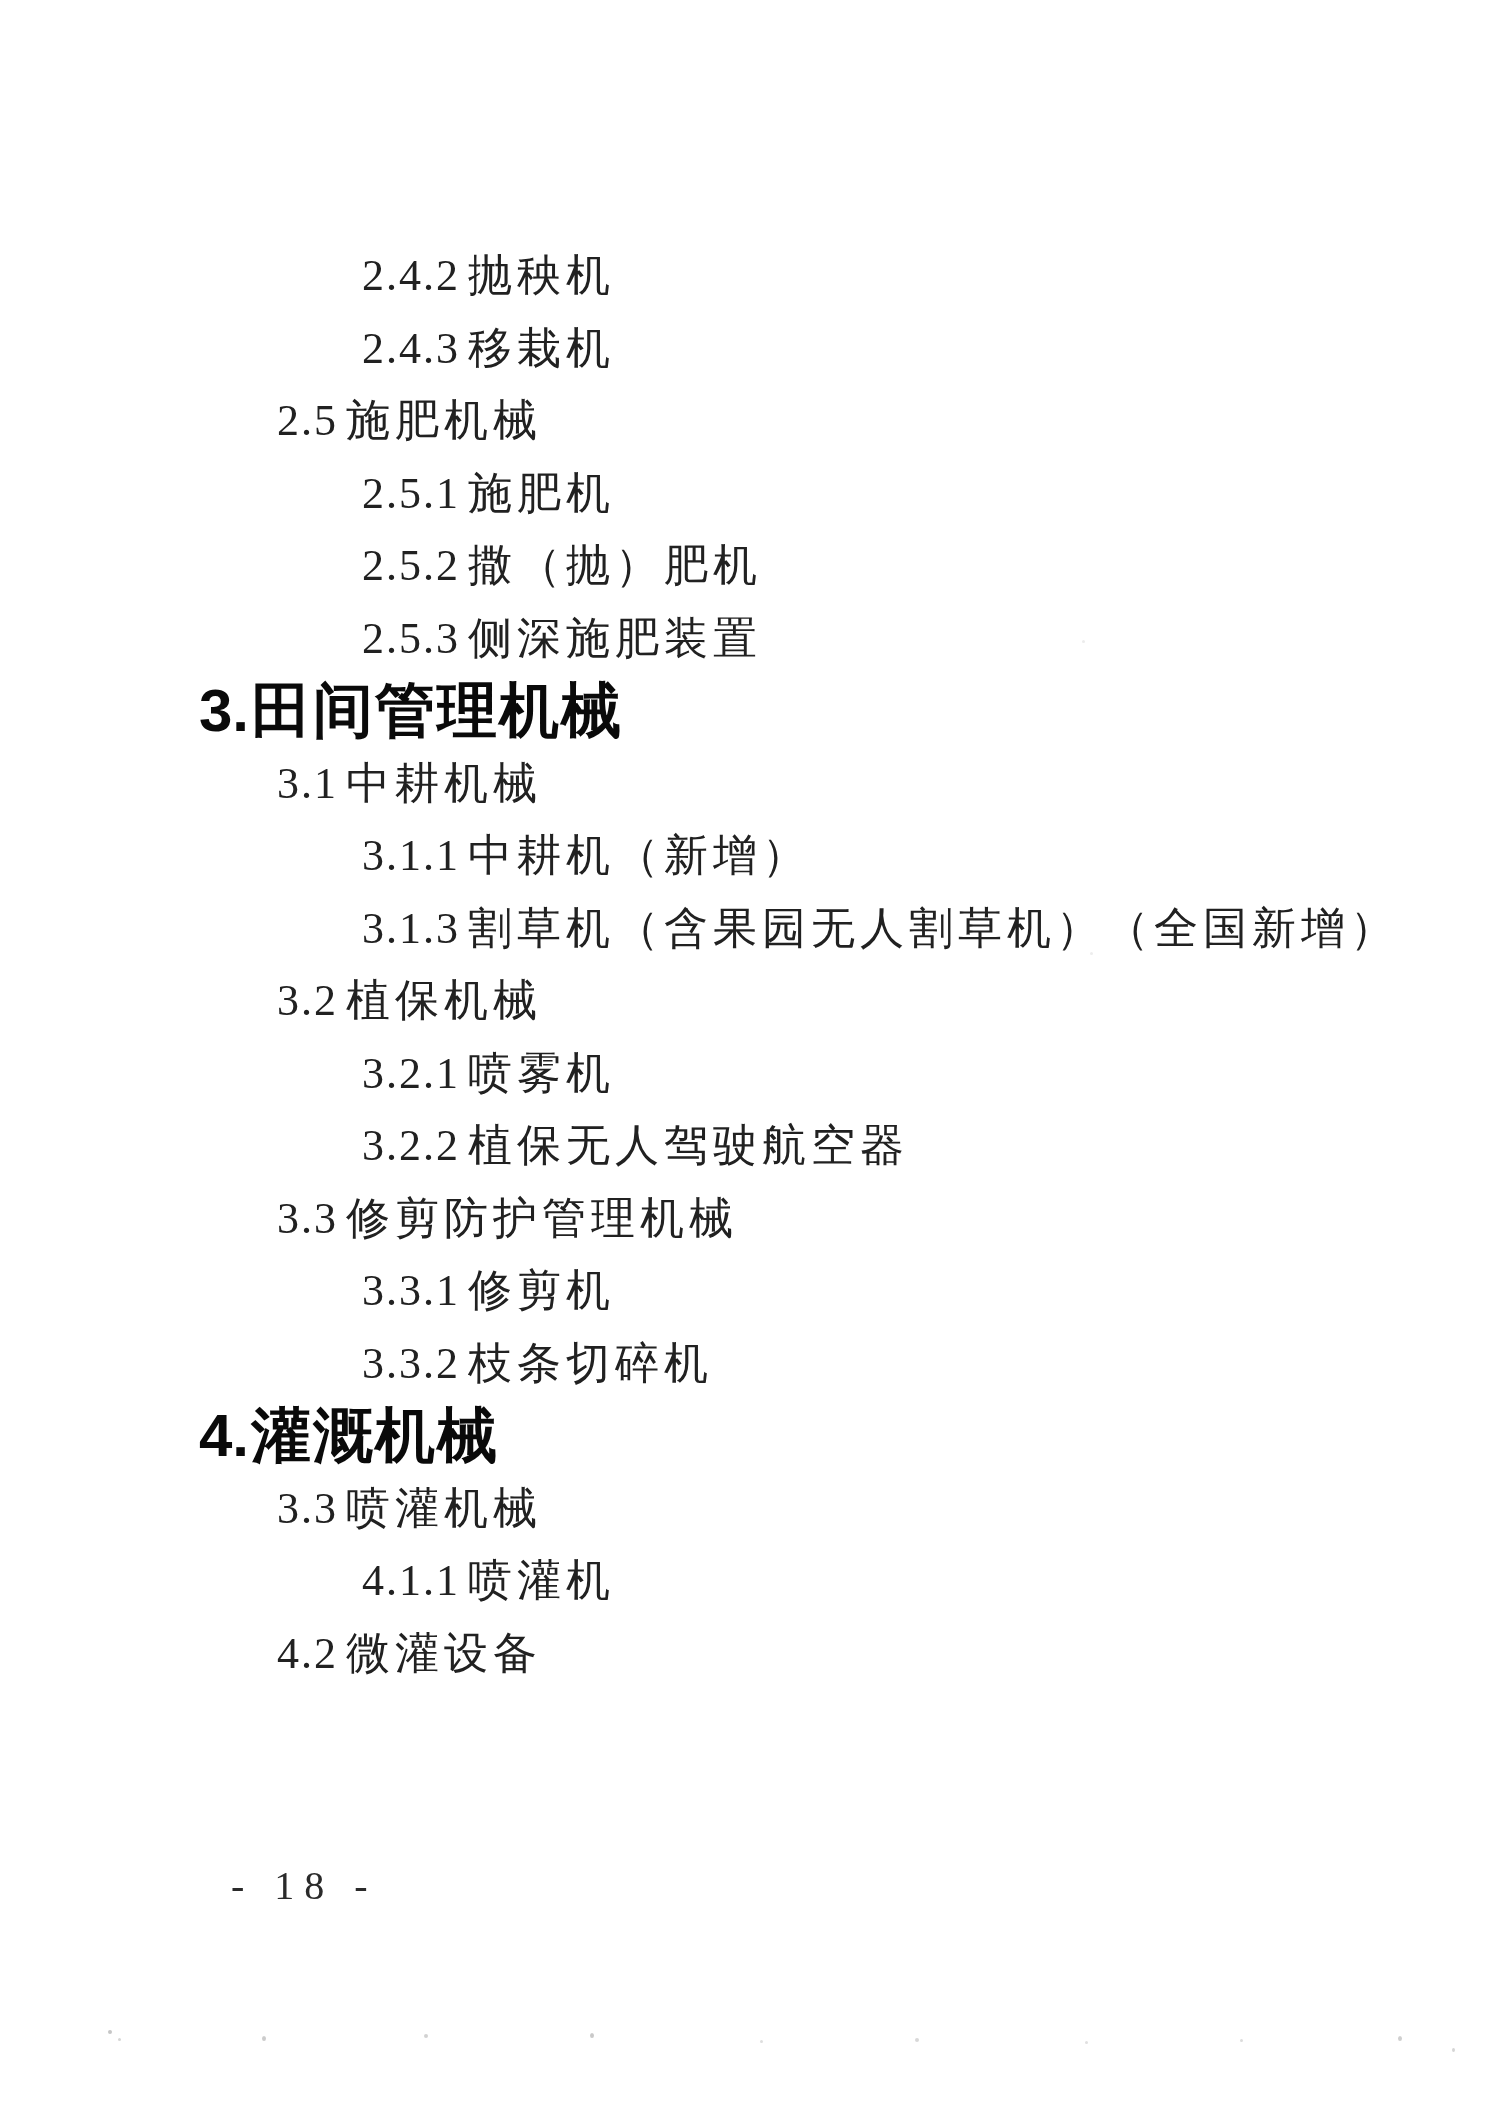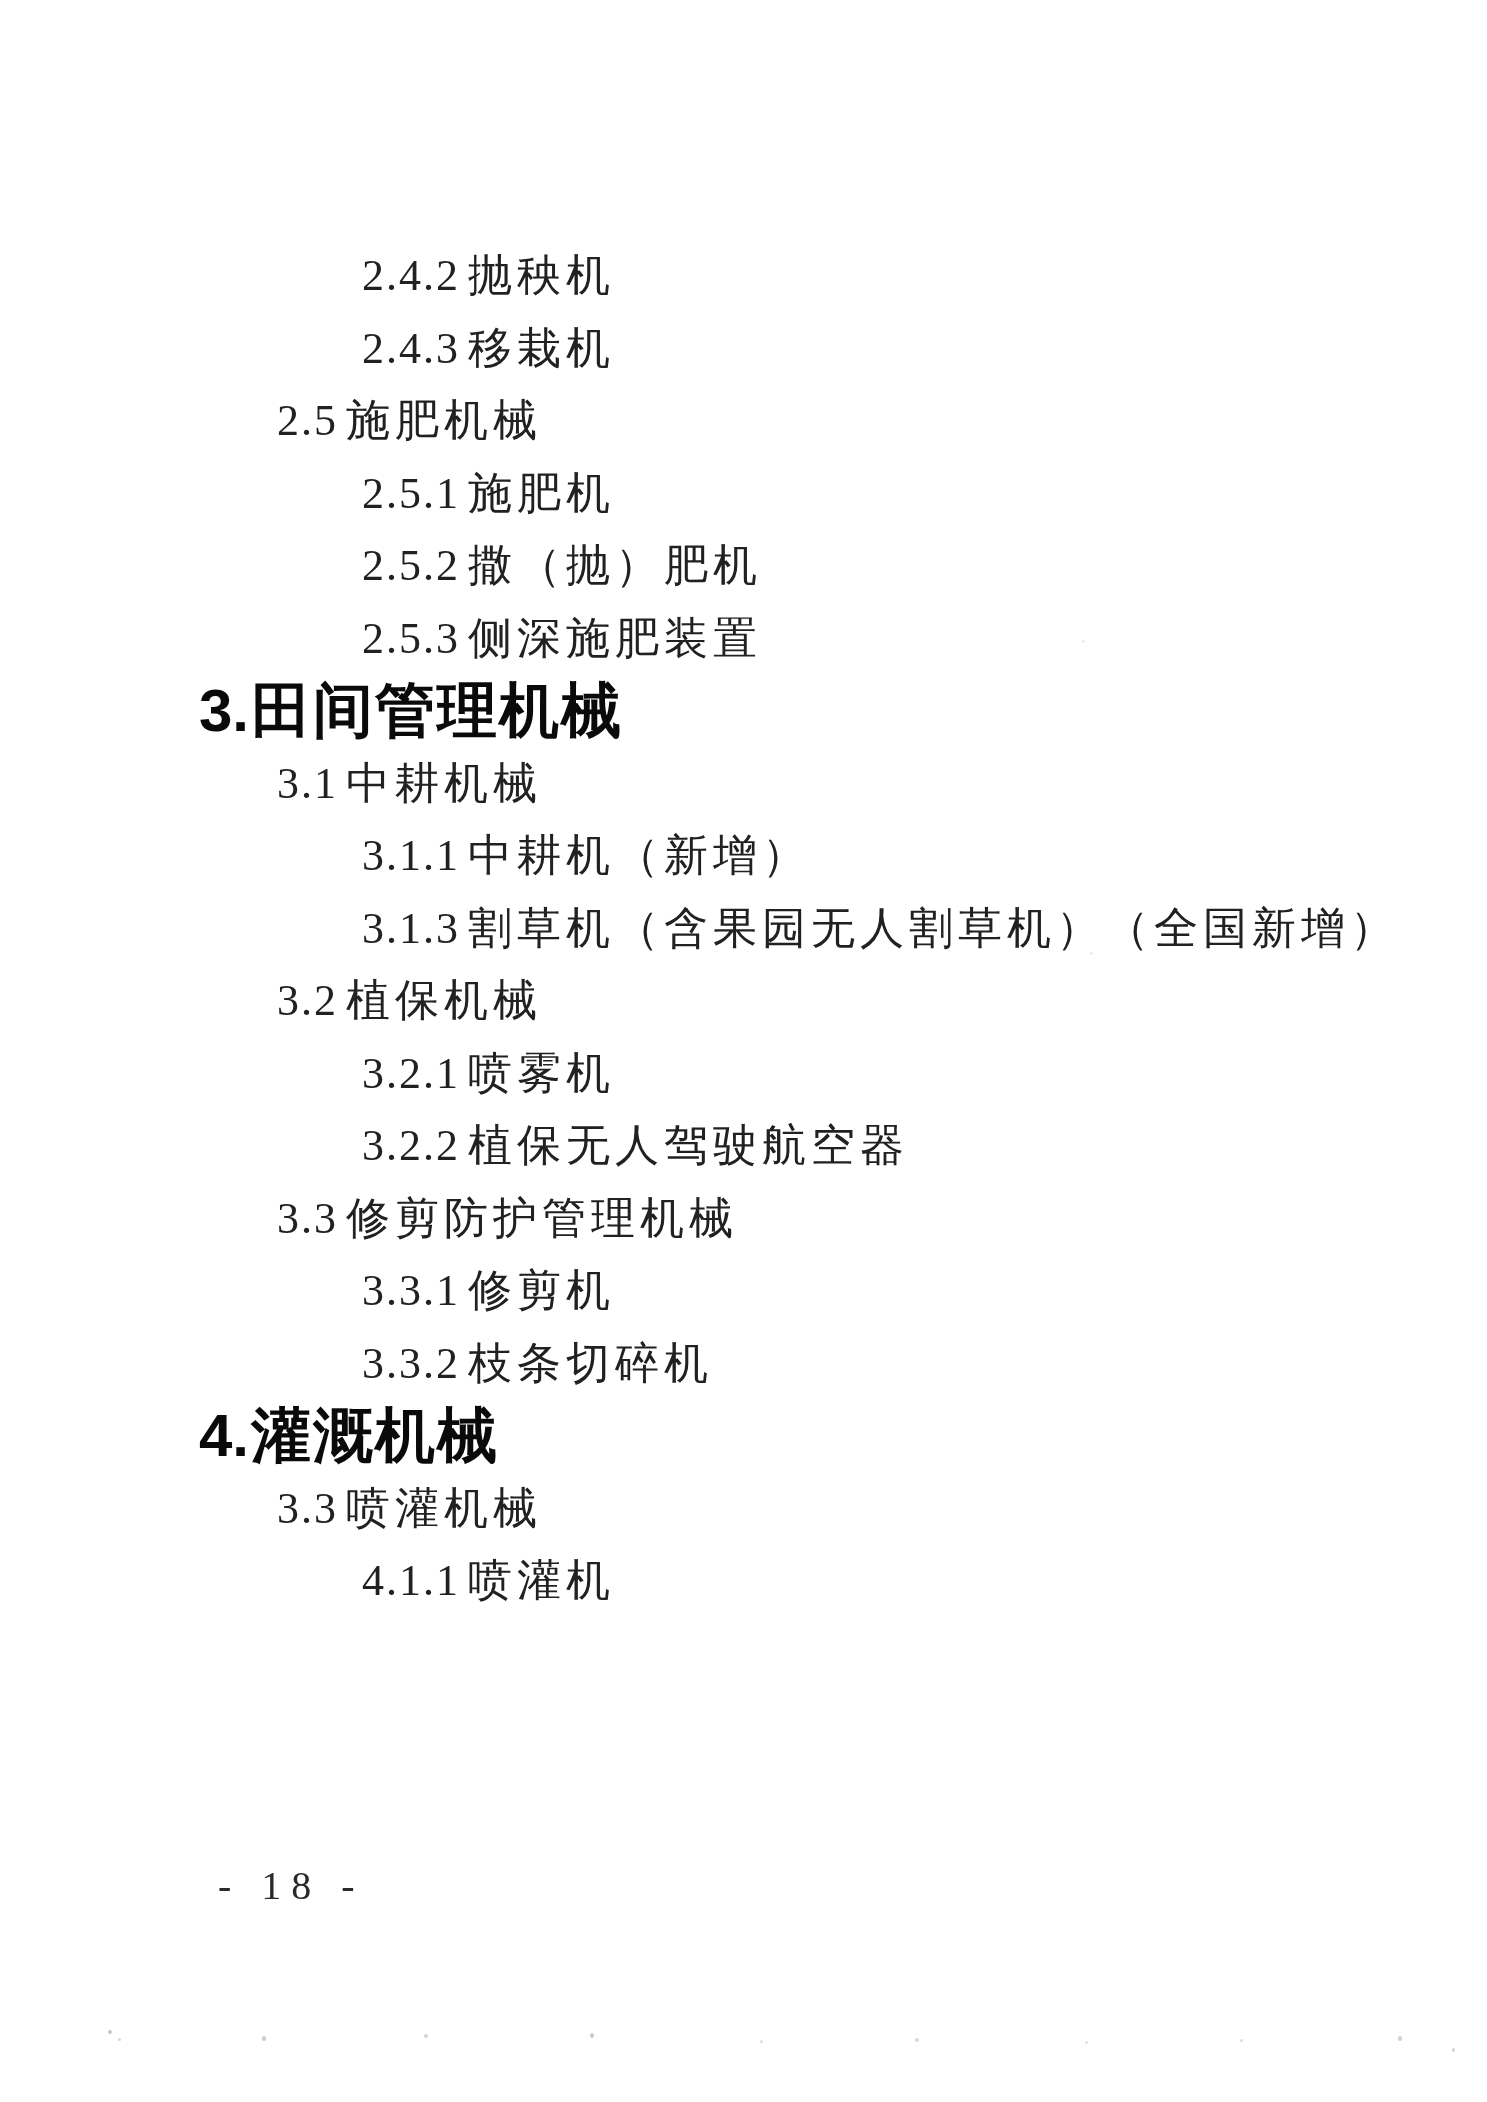--- a/index.html
+++ b/index.html
@@ -57,21 +57,21 @@
   .level-1 .label {
     letter-spacing: 2px;
   }
   .level-2 { padding-left: 277px; }
   .level-3 { padding-left: 362px; }
 
   
   .page-number {
     position: absolute;
     top: 1862px;
-    left: 218px;
+    left: 231px;
     font-size: 40px;
     color: #2a2a2a;
     letter-spacing: 10px;
     font-family: "Liberation Serif", serif;
   }
 
   
   .speck {
     position: absolute;
     border-radius: 50%;
@@ -109,20 +109,21 @@
       <div class="line level-3"><span class="num">3.1.3</span><span class="label">割草机（含果园无人割草机）（全国新增）</span></div>
       <div class="line level-2"><span class="num">3.2</span><span class="label">植保机械</span></div>
       <div class="line level-3"><span class="num">3.2.1</span><span class="label">喷雾机</span></div>
       <div class="line level-3"><span class="num">3.2.2</span><span class="label">植保无人驾驶航空器</span></div>
       <div class="line level-2"><span class="num">3.3</span><span class="label">修剪防护管理机械</span></div>
       <div class="line level-3"><span class="num">3.3.1</span><span class="label">修剪机</span></div>
       <div class="line level-3"><span class="num">3.3.2</span><span class="label">枝条切碎机</span></div>
       <div class="line level-1 bold"><span class="num">4.</span><span class="label">灌溉机械</span></div>
       <div class="line level-2"><span class="num">3.3</span><span class="label">喷灌机械</span></div>
       <div class="line level-3"><span class="num">4.1.1</span><span class="label">喷灌机</span></div>
+      <div class="line level-2"><span class="num">4.2</span><span class="label">微灌设备</span></div>
     </main>
 
   <div class="page-number">- 18 -</div>
 
   <div>
     <span class="speck s1"></span>
     <span class="speck s2"></span>
     <span class="speck s3"></span>
     <span class="speck s4"></span>
     <span class="speck s5"></span>

